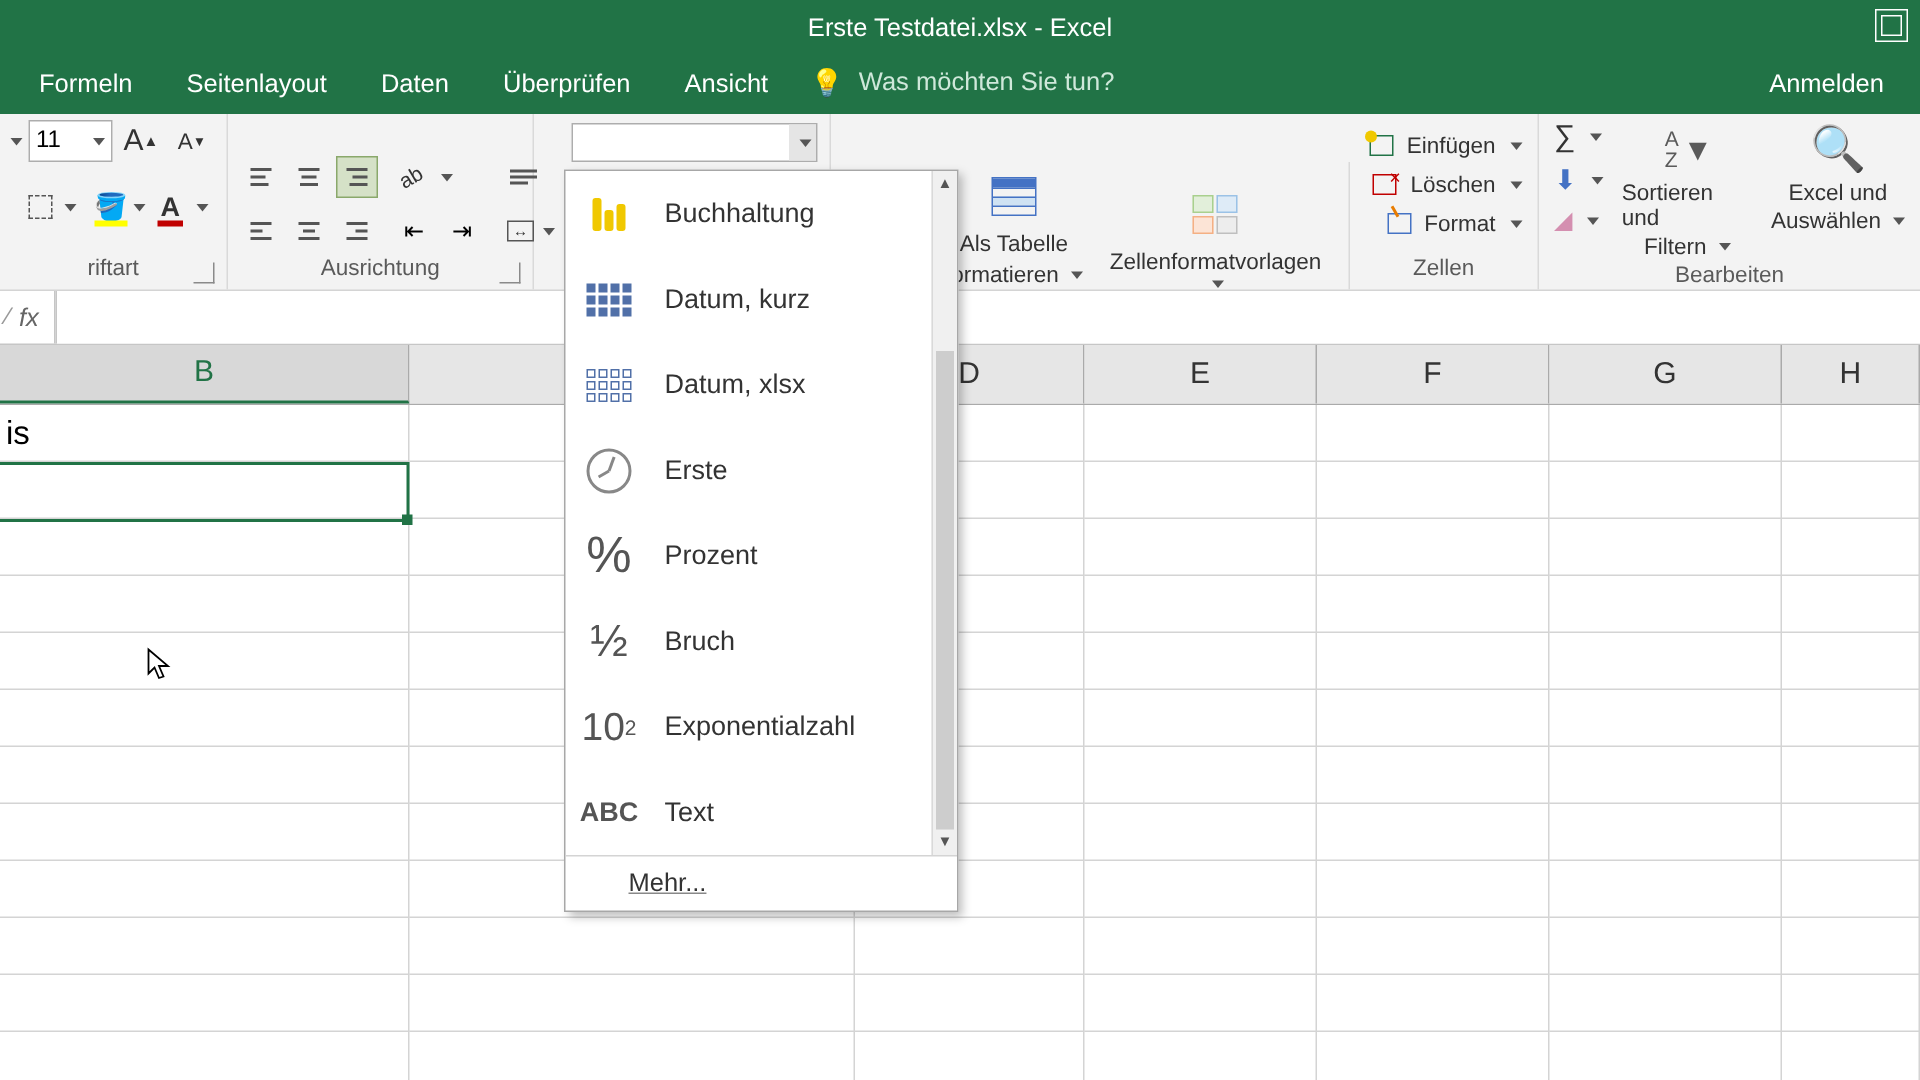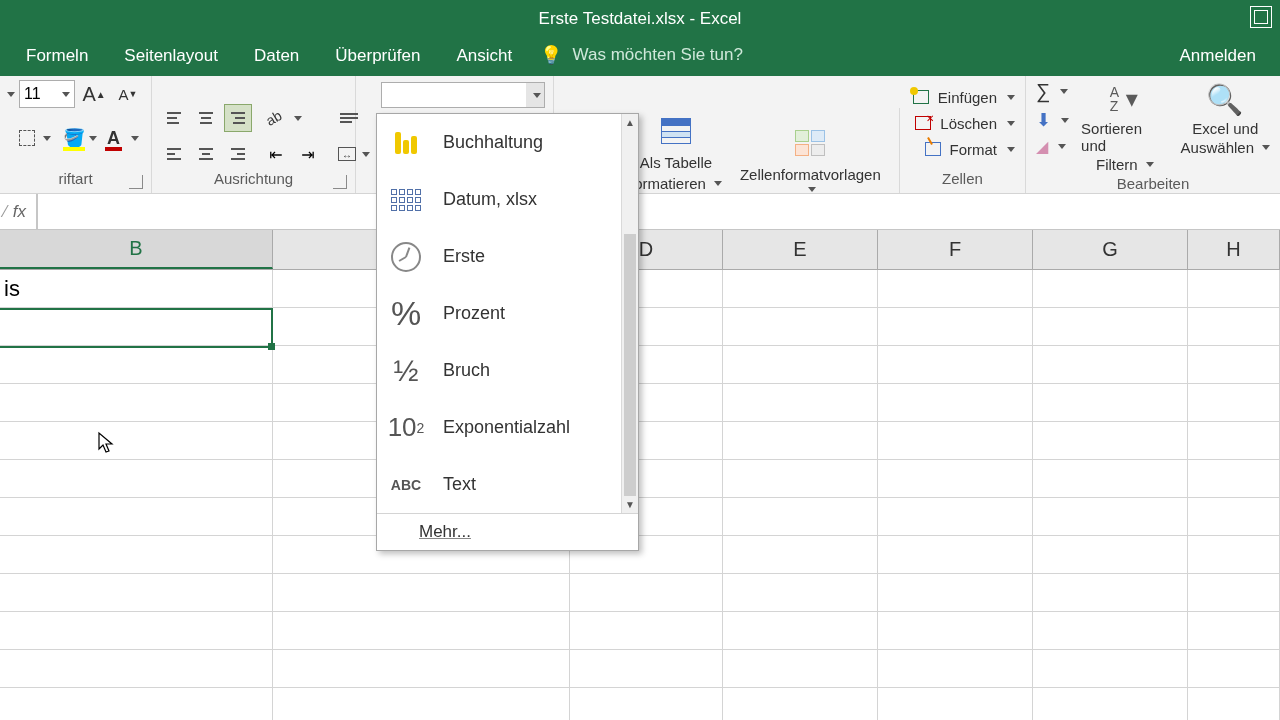--- a/index.html
+++ b/index.html
@@ -678,20 +678,39 @@
         <span style="display:grid;grid-template-columns:6px 6px 6px;gap:2px;">
           <span style="width:6px;height:22px;background:#f0c800;border-radius:2px;align-self:end;"></span>
           <span style="width:6px;height:14px;background:#f0c800;border-radius:2px;align-self:end;"></span>
           <span style="width:6px;height:18px;background:#f0c800;border-radius:2px;align-self:end;"></span>
         </span>
       </div>
       <span>Buchhaltung</span>
     </div>
     <div class="nf-item">
       <div class="nf-icon">
+        <span class="grid-calendar">
+            <div></div>
+            <div></div>
+            <div></div>
+            <div></div>
+            <div></div>
+            <div></div>
+            <div></div>
+            <div></div>
+            <div></div>
+            <div></div>
+            <div></div>
+            <div></div>
+          </span>
+      </div>
+      <span>Datum, kurz</span>
+    </div>
+    <div class="nf-item">
+      <div class="nf-icon">
         <span class="grid-calendar outlined">
             <div></div>
             <div></div>
             <div></div>
             <div></div>
             <div></div>
             <div></div>
             <div></div>
             <div></div>
             <div></div>
@@ -717,21 +736,21 @@
     </div>
     <div class="nf-item">
       <div class="nf-icon" style="font-size:30px;color:#555;">½</div>
       <span>Bruch</span>
     </div>
     <div class="nf-item">
       <div class="nf-icon" style="font-size:26px;color:#555;">10<sup style="font-size:14px;">2</sup></div>
       <span>Exponentialzahl</span>
     </div>
     <div class="nf-item">
-      <div class="nf-icon" style="font-size:14px;color:#555;font-weight:700;">ABC</div>
+      <div class="nf-icon" style="font-size:18px;color:#555;font-weight:700;">ABC</div>
       <span>Text</span>
     </div>
 
     <div class="nf-scrollbar">
       <div class="arrow">▲</div>
       <div class="thumb"></div>
       <div class="arrow" style="position:absolute;bottom:0;left:0;right:0;">▼</div>
     </div>
   </div>
   <div class="nf-more">

